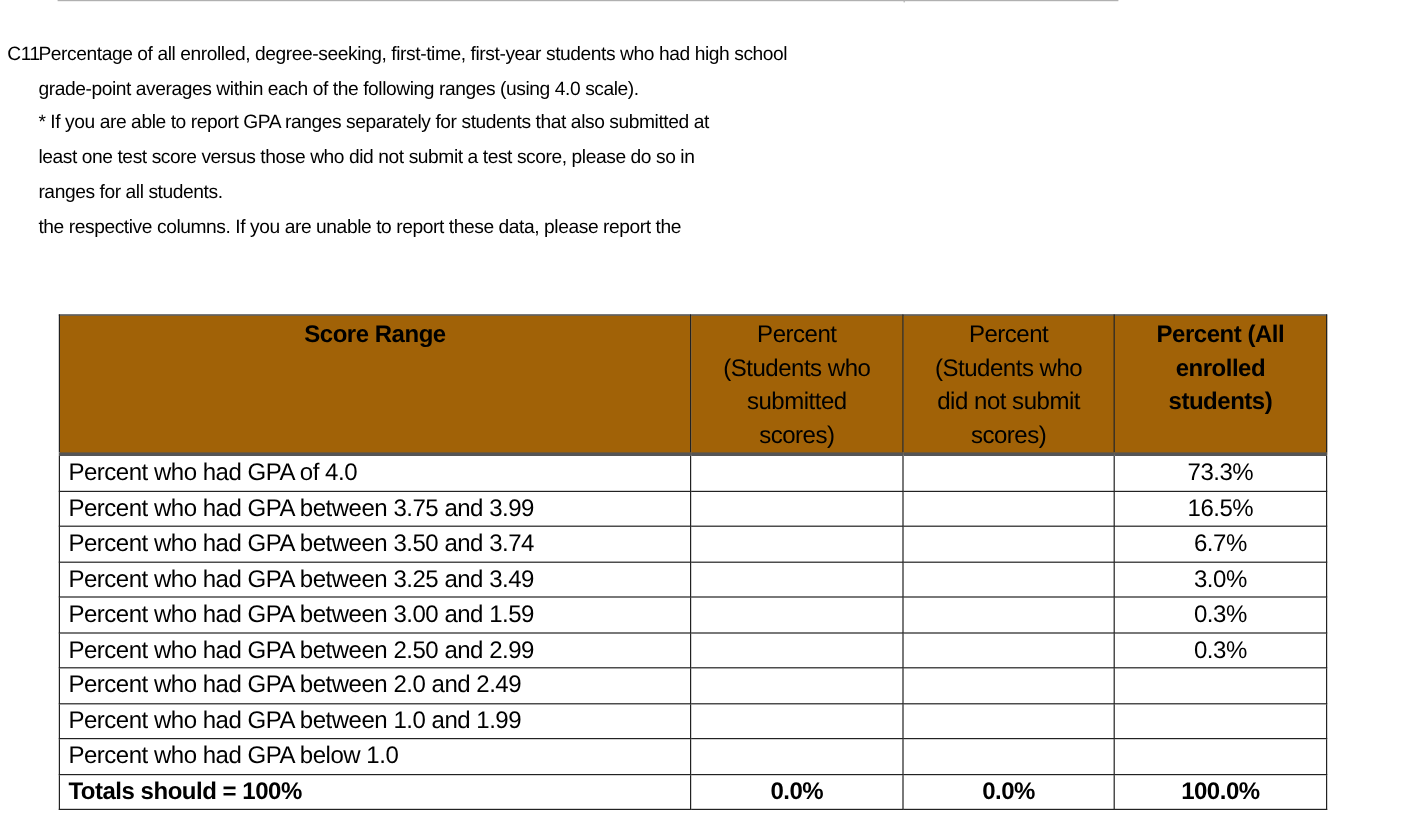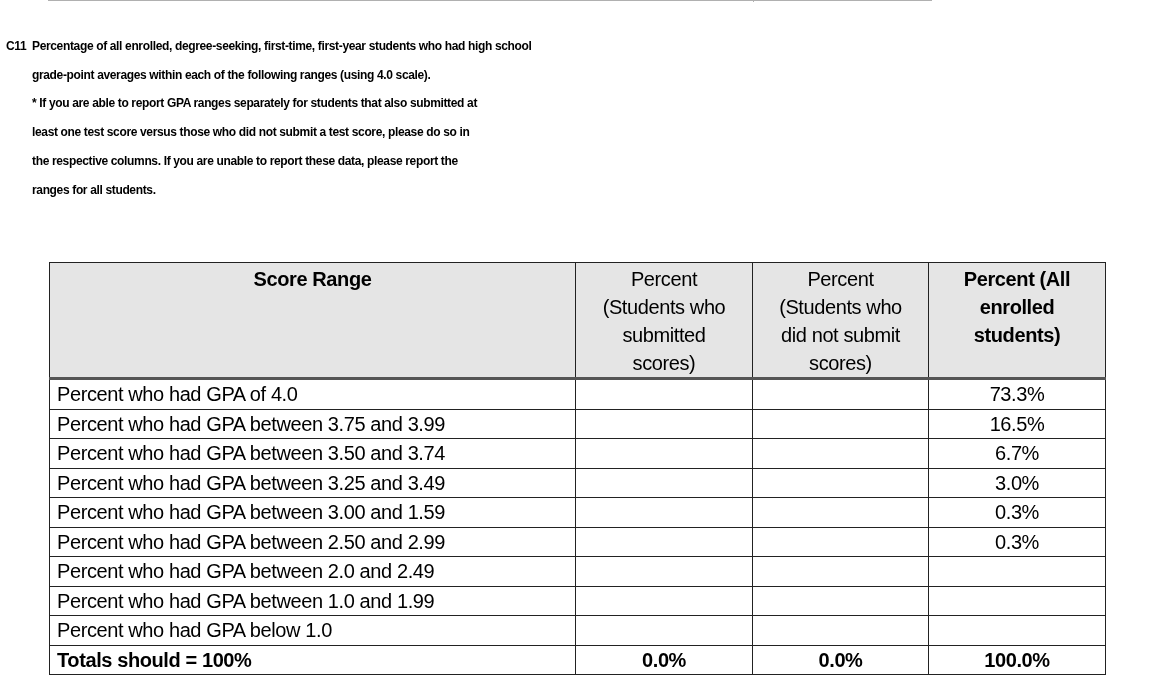--- a/index.html
+++ b/index.html
@@ -29,22 +29,22 @@
       top: 0;
       width: 1px;
       height: 2px;
       background: #b0b0b0;
     }
     .question {
       position: absolute;
       left: 6px;
       top: 32px;
       width: 1100px;
-      font-weight: bold;
-      font-size: 12px;
+      font-weight: normal;
+      font-size: 16px;
       line-height: 28.7px;
       letter-spacing: -0.35px;
     }
     .q-num {
       position: absolute;
       left: 0;
       top: 0;
     }
     .q-body {
       margin-left: 26px;
@@ -59,21 +59,21 @@
       top: 262px;
       border-collapse: collapse;
       font-size: 20px;
       letter-spacing: -0.4px;
     }
     table.gpa th, table.gpa td {
       border: 1.5px solid #222;
       padding: 0;
     }
     table.gpa th {
-      background: #e5e5e5;
+      background: #a16207;
       font-weight: normal;
       vertical-align: top;
       line-height: 28px;
       padding-top: 2px;
       height: 111px;
       box-sizing: border-box;
       border-bottom: 3px solid #555;
     }
     th.bold { font-weight: bold !important; }
     .c1 { width: 526px; }
@@ -100,22 +100,22 @@
 <div class="top-rule"></div>
 <div class="top-rule-tick"></div>
 
 <div class="question">
   <span class="q-num">C11</span>
   <div class="q-body">
     <span class="q-line">Percentage of all enrolled, degree-seeking, first-time, first-year students who had high school</span>
     <span class="q-line">grade-point averages within each of the following ranges (using 4.0 scale).</span>
     <span class="q-line">* If you are able to report GPA ranges separately for students that also submitted at</span>
     <span class="q-line">least one test score versus those who did not submit a test score, please do so in</span>
+    <span class="q-line">ranges for all students.</span>
     <span class="q-line">the respective columns. If you are unable to report these data, please report the</span>
-    <span class="q-line">ranges for all students.</span>
   </div>
 </div>
 
 <table class="gpa">
   <thead>
     <tr>
       <th class="c1 bold">
         <div>Score Range</div>
       </th>
       <th class="c2">

